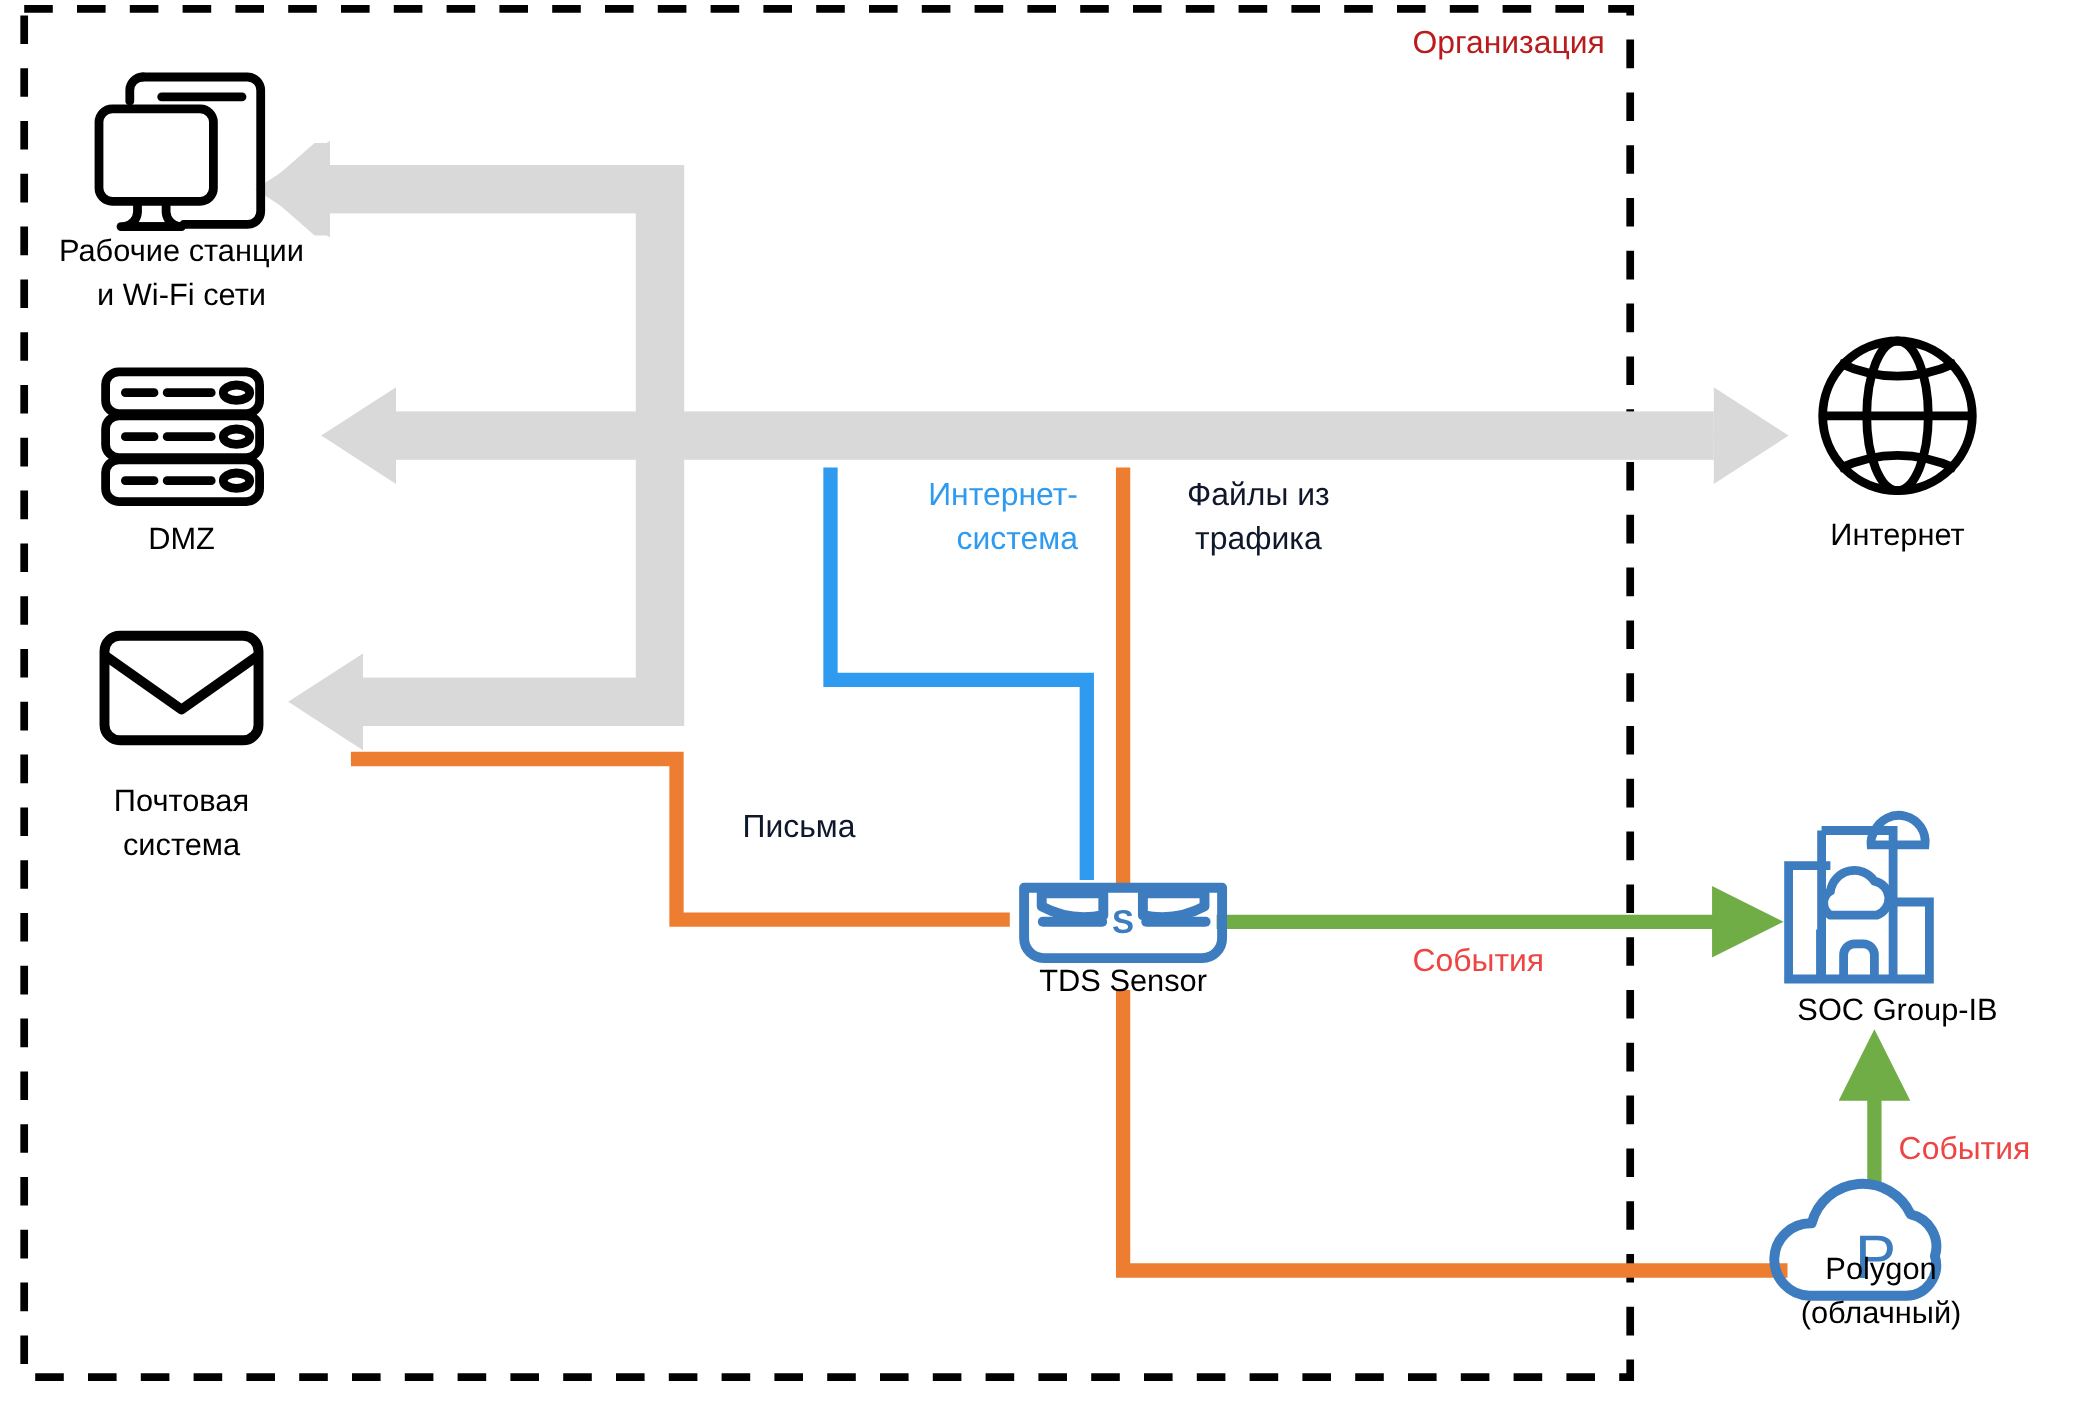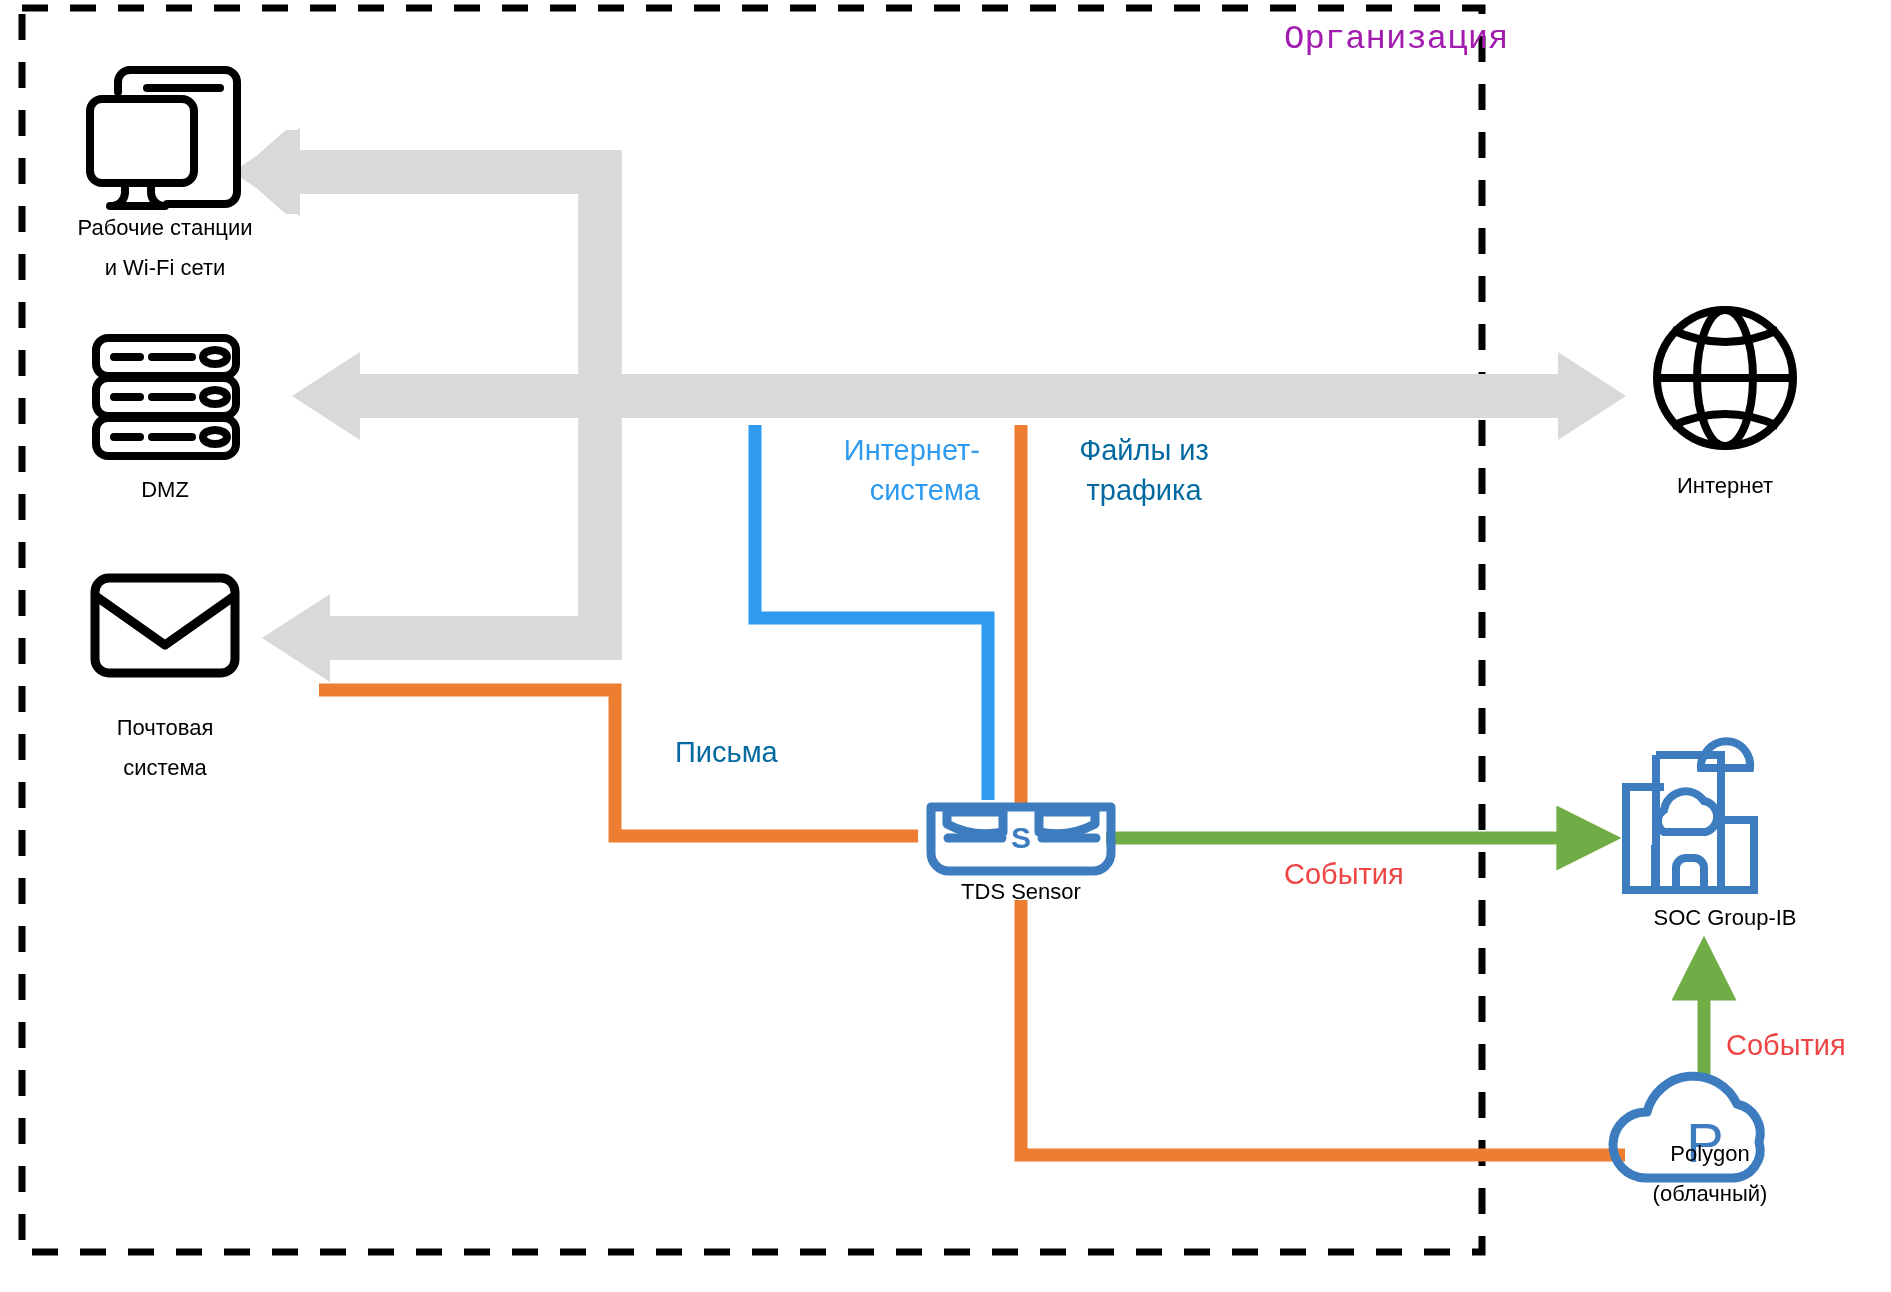--- a/index.html
+++ b/index.html
@@ -23,41 +23,41 @@
     position: absolute;
     left: 0;
     top: 0;
     width: 1891px;
     height: 1292px;
   }
   .node-label {
     position: absolute;
     text-align: center;
     color: #000000;
-    font-size: 22px;
+    font-size: 28px;
     line-height: 40px;
     font-family: "Liberation Sans", sans-serif;
     white-space: pre-line;
   }
   .flow-label {
     position: absolute;
     font-size: 29px;
     line-height: 40px;
     font-family: "Liberation Sans", sans-serif;
     white-space: pre-line;
   }
-  .lbl-orange { color: #0369a1; }
+  .lbl-orange { color: #0f172a; }
   .lbl-blue   { color: #2E9BF0; }
   .lbl-green  { color: #ef4444; }
   .boundary-title {
     position: absolute;
-    font-size: 34px;
+    font-size: 29px;
     line-height: 34px;
-    color: #a21caf;
-    font-family: Liberation Mono, monospace;
+    color: #b91c1c;
+    font-family: Liberation Sans, sans-serif;
   }
 </style>
 </head>
 <body>
 
 <div id="stage">
 
   <svg id="diagram-svg" viewBox="0 0 1891 1292">
     <defs>
       <marker id="grayArrowR" markerWidth="6" markerHeight="6" refX="0.2" refY="3" orient="auto" markerUnits="strokeWidth">

